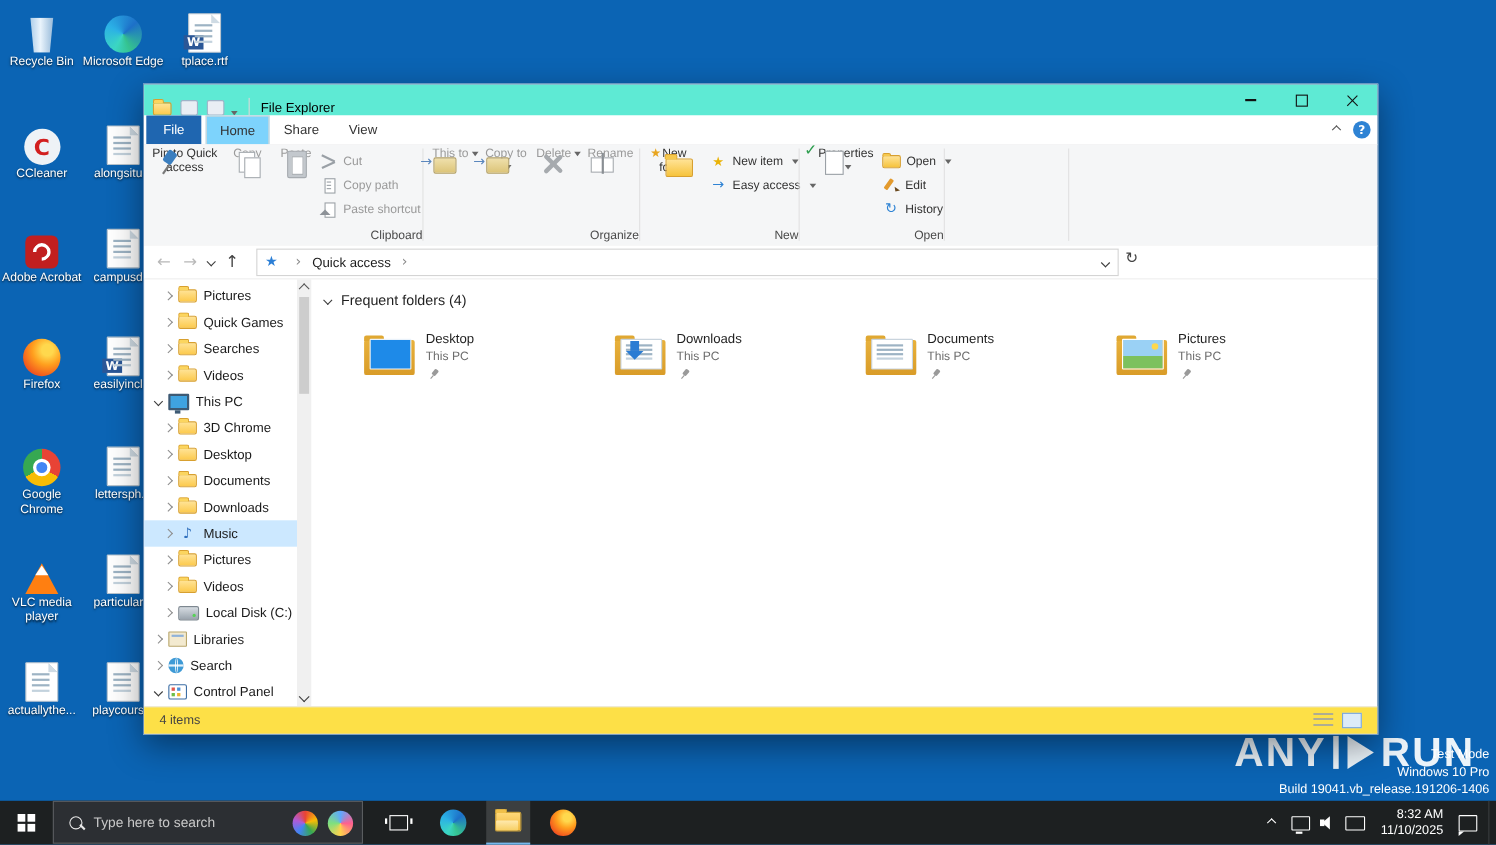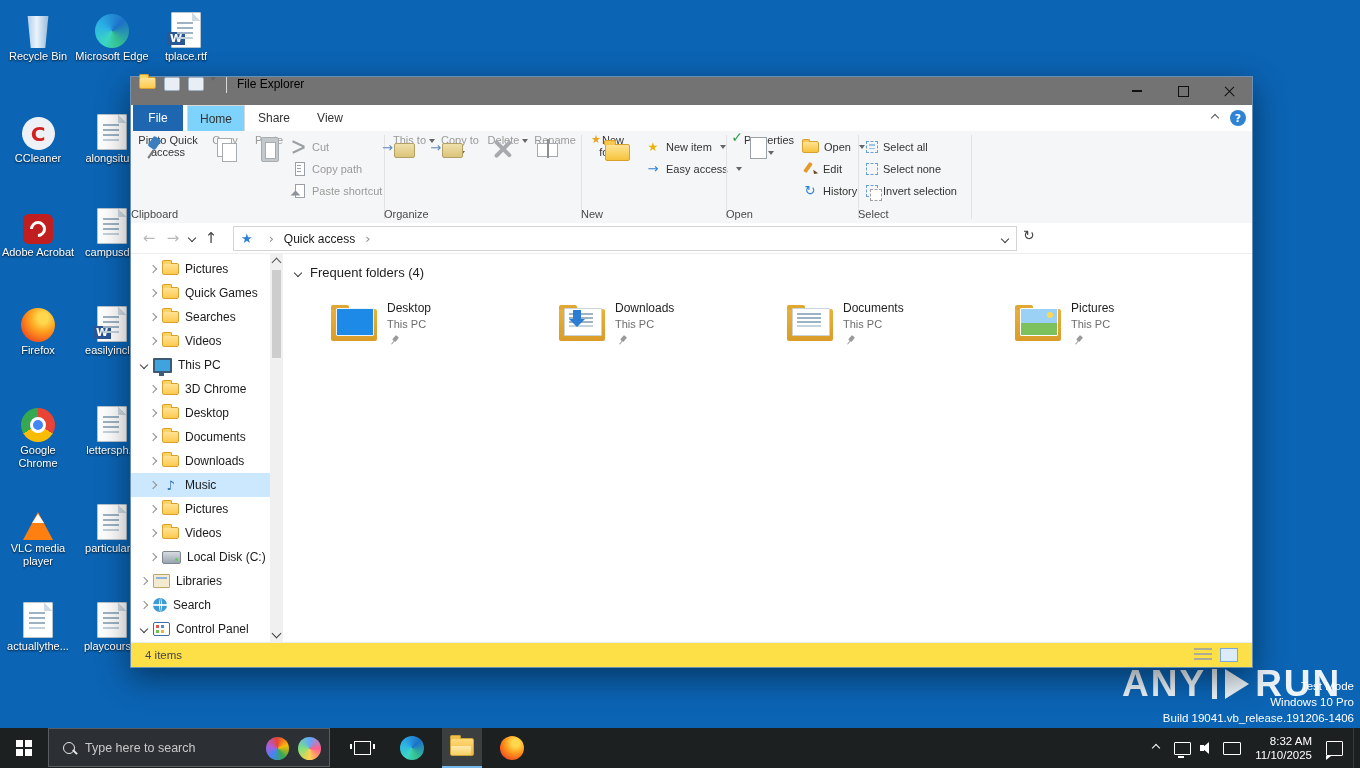--- a/index.html
+++ b/index.html
@@ -31,21 +31,21 @@
   
   .wm-brand{position:absolute;left:1122px;top:664px;display:flex;align-items:center;gap:6px;z-index:2;color:rgba(255,255,255,.92)}
   .wm-word{font-size:37px;font-weight:bold;letter-spacing:2px;line-height:40px}
   .wm-logo{width:0;height:0;border-top:15px solid transparent;border-bottom:15px solid transparent;border-left:24px solid rgba(255,255,255,.92)}
   .wm-bar{width:5px;height:30px;background:rgba(255,255,255,.92);margin-right:2px}
   .wm-text{position:absolute;right:6px;top:678px;text-align:right;color:#fff;font-size:11.5px;line-height:16px;z-index:2}
 
   
   .win{position:absolute;left:130px;top:76px;width:1121px;height:590px;background:#fff;z-index:5;
        border:1px solid #6a90b8;box-shadow:0 10px 30px rgba(0,0,0,.45);font-size:12px;color:#1a1a1a}
-  .titlebar{position:absolute;left:0;top:0;width:100%;height:28px;background:#737373;display:flex;align-items:flex-start}
+  .titlebar{position:absolute;left:0;top:0;width:100%;height:28px;background:#5eead4;display:flex;align-items:flex-end}
   .ttl{font-size:12px;color:#000;margin-left:10px}
   .tsep{width:1px;height:16px;background:#d9d9d9;margin-left:10px}
   .wbtn{position:absolute;top:0;width:46px;height:28px;display:flex;align-items:center;justify-content:center}
   .mini-line{width:10px;height:1.5px;background:#111}
   .max-box{width:9px;height:9px;border:1.2px solid #111}
   .x{position:relative;width:13px;height:13px}
   .x::before,.x::after{content:"";position:absolute;left:0;top:6px;width:13px;height:1.4px;background:#111}
   .x::before{transform:rotate(45deg)}.x::after{transform:rotate(-45deg)}
   .fold{width:17px;height:12px;position:relative;background:linear-gradient(180deg,#ffe396,#fcca4d);border:1px solid #d8a02f;border-radius:2px;flex:0 0 auto;box-sizing:border-box}
   .fold::before{content:"";position:absolute;left:-1px;top:-4px;width:8px;height:3px;background:#fbd55f;border:1px solid #d8a02f;border-bottom:0;border-radius:2px 2px 0 0}
@@ -59,21 +59,21 @@
   .chev{display:inline-block;width:5px;height:5px;border-right:1.4px solid #8f8f8f;border-bottom:1.4px solid #8f8f8f;flex:0 0 auto}
   .chev.r{transform:rotate(-45deg)}
   .chev.d{transform:rotate(45deg);border-color:#3c3c3c}
   .chev.u{transform:rotate(-135deg);border-color:#555}
   .help{position:absolute;right:6px;top:5px;width:16px;height:16px;border-radius:50%;background:#2e83d4;color:#fff;font-size:11px;font-weight:bold;display:flex;align-items:center;justify-content:center}
 
   
   .ribbon{position:absolute;left:0;top:54px;width:100%;height:92px;background:#f5f6f7;border-bottom:1px solid #dcdcdc}
   .rgroup{position:absolute;top:0;height:100%}
   .gsep{position:absolute;top:4px;height:84px;width:1px;background:#e2e2e2}
-  .glabel{position:absolute;bottom:3px;width:100%;text-align:left;font-size:11px;color:#4a4a4a}
+  .glabel{position:absolute;bottom:3px;width:100%;text-align:right;font-size:11px;color:#4a4a4a}
   .bb{position:absolute;top:3px;text-align:center;font-size:11px;color:#333;line-height:12px}
   .bb .rico{margin:1px auto 3px}
   .sbtn{position:absolute;height:20px;display:flex;align-items:center;gap:5px;font-size:11px;color:#333;white-space:nowrap}
   .dis{color:#9a9a9a}
   .rico{width:30px;height:30px;position:relative}
   .rico.pin::before{content:"";position:absolute;left:12px;top:3px;width:9px;height:12px;background:#3a7ebf;border-radius:2px;transform:rotate(35deg)}
   .rico.pin::after{content:"";position:absolute;left:12px;top:15px;width:2px;height:10px;background:#7a7a7a;transform:rotate(35deg)}
   .rico.copy::before{content:"";position:absolute;left:5px;top:4px;width:13px;height:17px;background:#fff;border:1px solid #a6abb0}
   .rico.copy::after{content:"";position:absolute;left:10px;top:9px;width:13px;height:17px;background:#fff;border:1px solid #a6abb0}
   .rico.paste::before{content:"";position:absolute;left:6px;top:3px;width:16px;height:23px;background:#c3c8cd;border:1px solid #a6abb0;border-radius:2px}
@@ -425,35 +425,20 @@
         <span>Edit</span>
       </div>
       <div class="sbtn" style="left:76px;top:50px">
         <span class="bluglyph glyph">↻</span>
         <span>History</span>
       </div>
       <div class="glabel">Open</div>
     </div>
     <div class="gsep" style="left:727px"></div>
 
-    <div class="rgroup" style="left:727px;width:113px">
-      <div class="sbtn" style="left:8px;top:6px">
-        <span class="dash fill"></span>
-        <span>Select all</span>
-      </div>
-      <div class="sbtn" style="left:8px;top:28px">
-        <span class="dash"></span>
-        <span>Select none</span>
-      </div>
-      <div class="sbtn" style="left:8px;top:50px">
-        <span class="dash inv"></span>
-        <span>Invert selection</span>
-      </div>
-      <div class="glabel">Select</div>
-    </div>
     <div class="gsep" style="left:840px"></div>
   </div>
 
   <div class="addrrow">
     <span class="navg navdis glyph" style="margin-left:6px">←</span>
     <span class="navg navdis glyph">→</span>
     <span class="chev d" style="margin:0 4px"></span>
     <span class="navg navon glyph">↑</span>
     <div class="addrbox">
       <span class="addr-star glyph">★</span>

